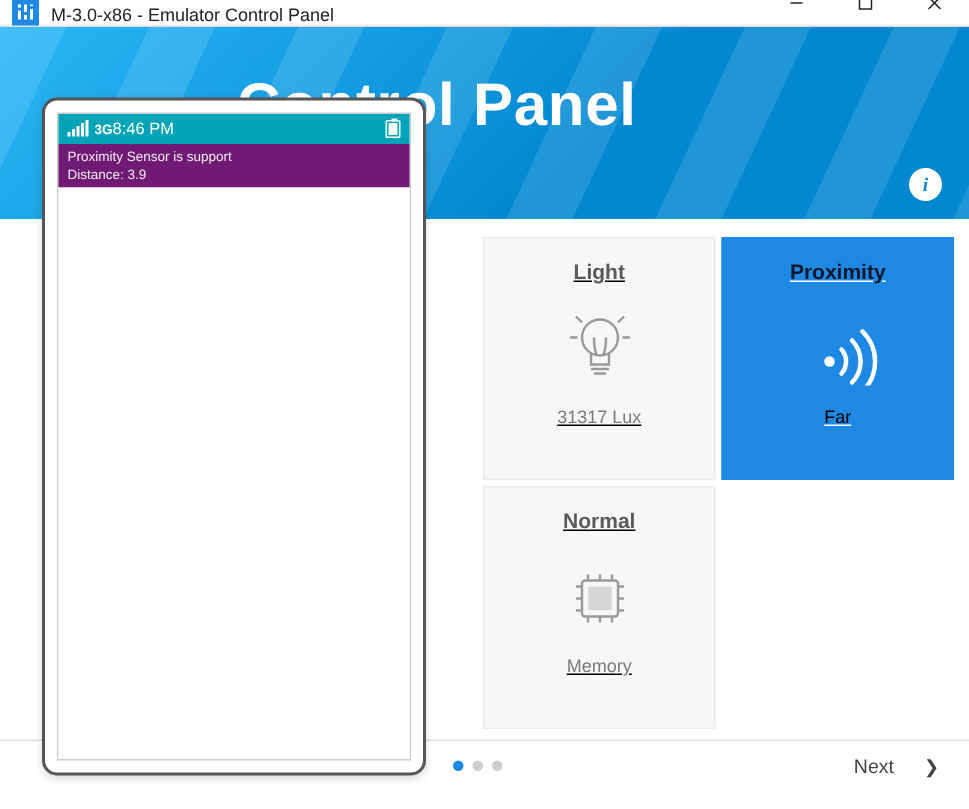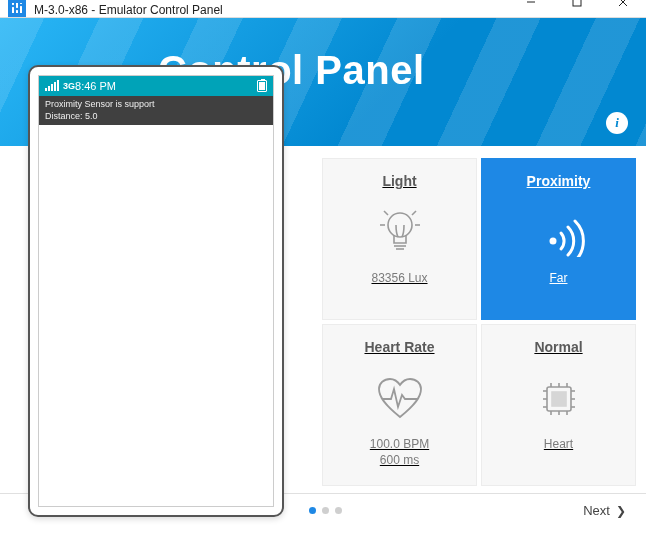--- a/index.html
+++ b/index.html
@@ -15,48 +15,48 @@
 .hero::before { content: ""; position: absolute; inset: 0; background: repeating-linear-gradient(115deg, rgba(255,255,255,0.12) 0 40px, rgba(255,255,255,0) 40px 90px); }
 .hero-title { position: absolute; left: 158px; top: 30px; font-size: 40px; font-weight: 700; color: #fff; letter-spacing: 0.5px; }
 .info-badge { position: absolute; right: 18px; bottom: 12px; width: 22px; height: 22px; border-radius: 50%; background: #fff; color: #0288d1; display: flex; align-items: center; justify-content: center; font-weight: 700; font-size: 13px; cursor: pointer; font-family: Georgia, serif; font-style: italic; }
 
 .content { position: relative; height: 347px; }
 
 .sensor-grid { position: absolute; right: 10px; top: 12px; width: 314px; height: 328px; display: grid; grid-template-columns: 1fr 1fr; grid-template-rows: 1fr 1fr; gap: 4px; }
 .card { background: #f7f7f7; border: 1px solid #ececec; display: flex; flex-direction: column; align-items: center; justify-content: flex-start; padding: 10px 4px 8px; cursor: pointer; text-decoration: underline; }
 .card.active { background: #1e88e5; color: #fff; border-color: #1e88e5; }
 .card-title { font-size: 14px; font-weight: 700; color: #5a5a5a; margin-top: 4px; }
-.card.active .card-title { color: #ffffff; }
+.card.active .card-title { color: #0f172a; }
 .card-icon { width: 60px; height: 60px; margin: 14px 0 8px; display: flex; align-items: center; justify-content: center; }
 .card-values { display: flex; flex-direction: column; align-items: center; gap: 2px; }
 .card-value { font-size: 12px; color: #7a7a7a; }
-.card.active .card-value { color: #ffffff; }
+.card.active .card-value { color: #000000; }
 
 
 .device { position: absolute; left: 28px; top: -112px; width: 256px; height: 452px; background: #fff; border: 2px solid #555; border-radius: 10px; padding: 8px; z-index: 5; box-shadow: 0 2px 6px rgba(0,0,0,0.15); margin-top: 31px; }
 .screen { width: 100%; height: 100%; background: #fff; border: 1px solid #ccc; display: flex; flex-direction: column; }
 .statusbar { height: 20px; background: #00a3b8; display: flex; align-items: center; padding: 0 6px; color: #fff; font-size: 10px; }
 .sb-left { display: flex; align-items: center; gap: 4px; }
 .sb-time { flex: 1; text-align: left; font-size: 11px; }
 .sb-right { display: flex; align-items: center; }
 .signalbars { display: flex; align-items: flex-end; gap: 1px; height: 10px; }
 .signalbars span { width: 2px; background: #fff; }
 .signalbars span:nth-child(1){height:3px} .signalbars span:nth-child(2){height:5px} .signalbars span:nth-child(3){height:7px} .signalbars span:nth-child(4){height:9px} .signalbars span:nth-child(5){height:11px}
 .battery { width: 10px; height: 12px; border: 1px solid #fff; border-radius: 1px; position: relative; }
 .battery::before { content:""; position:absolute; top:-2px; left:3px; width:4px; height:2px; background:#fff; }
 .battery::after { content:""; position:absolute; inset:1px; background:#fff; }
-.screen-body { background: #404040; flex: 0 0 auto; padding: 2px 6px 3px; }
+.screen-body { background: #701a75; flex: 0 0 auto; padding: 2px 6px 3px; }
 .screen-line { font-size: 9px; color: #eee; line-height: 12px; }
 .screen-rest { flex: 1; background: #fff; }
 
 .footer { height: 34px; border-top: 1px solid #e0e0e0; display: flex; align-items: center; padding: 0 14px; }
 .dots { flex: 1; display: flex; justify-content: center; gap: 6px; }
 .dot { width: 7px; height: 7px; border-radius: 50%; background: #cfcfcf; }
 .dot.active { background: #1e88e5; }
-.next-btn { display: flex; align-items: center; gap: 6px; font-size: 13px; color: #444; cursor: pointer; padding: 4px 6px; }
+.next-btn { display: flex; align-items: center; gap: 20px; font-size: 13px; color: #444; cursor: pointer; padding: 4px 6px; }
 .chev { font-size: 12px; }
 
 svg { display: block; }
 </style>
 </head>
 <body>
 
 <div class="titlebar">
   <div class="titlebar-icon">
     <svg width="12" height="12" viewBox="0 0 12 12">
@@ -109,21 +109,21 @@
             </div>
           <span style="font-size:9px;font-weight:700">3G</span>
         </div>
         <div class="sb-time">8:46 PM</div>
         <div class="sb-right">
           <div class="battery"></div>
         </div>
       </div>
       <div class="screen-body">
         <div class="screen-line">Proximity Sensor is support</div>
-        <div class="screen-line">Distance: 5.0</div>
+        <div class="screen-line">Distance: 3.9</div>
       </div>
       <div class="screen-rest"></div>
     </div>
   </div>
 
   <div class="sensor-grid">
 
     <div class="card">
       <div class="card-title">Light</div>
       <div class="card-icon">
@@ -133,52 +133,39 @@
           <line x1="16" y1="39" x2="28" y2="39"></line>
           <line x1="18" y1="42" x2="26" y2="42"></line>
           <path d="M18 18 Q18 26 20 30 M26 18 Q26 26 24 30"></path>
           <line x1="6" y1="4" x2="10" y2="8"></line>
           <line x1="38" y1="4" x2="34" y2="8"></line>
           <line x1="2" y1="18" x2="7" y2="18"></line>
           <line x1="42" y1="18" x2="37" y2="18"></line>
         </svg>
       </div>
       <div class="card-values">
-        <div class="card-value">83356 Lux</div>
+        <div class="card-value">31317 Lux</div>
       </div>
     </div>
 
     <div class="card active">
       <div class="card-title">Proximity</div>
       <div class="card-icon">
         <svg width="56" height="48" viewBox="0 0 56 48" fill="none" stroke="#fff" stroke-width="3" stroke-linecap="round">
           <circle cx="22" cy="32" r="3.5" fill="#fff" stroke="none"></circle>
           <path d="M30 24 A12 12 0 0 1 30 40"></path>
           <path d="M37 18 A20 20 0 0 1 37 46"></path>
           <path d="M44 12 A28 28 0 0 1 44 52"></path>
         </svg>
       </div>
       <div class="card-values">
         <div class="card-value">Far</div>
       </div>
     </div>
 
-    <div class="card">
-      <div class="card-title">Heart Rate</div>
-      <div class="card-icon">
-        <svg width="50" height="44" viewBox="0 0 50 44" fill="none" stroke="#9a9a9a" stroke-width="1.8">
-          <path d="M25 40 C10 28 4 20 4 12 C4 6 9 2 15 2 C20 2 23 5 25 8 C27 5 30 2 35 2 C41 2 46 6 46 12 C46 20 40 28 25 40 Z"></path>
-          <polyline points="8,22 16,22 19,12 23,30 27,18 30,22 42,22" stroke="#9a9a9a" stroke-width="1.8" fill="none"></polyline>
-        </svg>
-      </div>
-      <div class="card-values">
-        <div class="card-value">100.0 BPM</div>
-        <div class="card-value">600 ms</div>
-      </div>
-    </div>
 
     <div class="card">
       <div class="card-title">Normal</div>
       <div class="card-icon">
         <svg width="48" height="48" viewBox="0 0 48 48" fill="none" stroke="#9a9a9a" stroke-width="1.6">
           <rect x="12" y="12" width="24" height="24" rx="2"></rect>
           <rect x="17" y="17" width="14" height="14" fill="#9a9a9a" opacity="0.35"></rect>
           <line x1="16" y1="8" x2="16" y2="12"></line>
             <line x1="24" y1="8" x2="24" y2="12"></line>
             <line x1="32" y1="8" x2="32" y2="12"></line>
@@ -187,21 +174,21 @@
             <line x1="32" y1="36" x2="32" y2="40"></line>
           <line x1="8" y1="16" x2="12" y2="16"></line>
             <line x1="8" y1="24" x2="12" y2="24"></line>
             <line x1="8" y1="32" x2="12" y2="32"></line>
           <line x1="36" y1="16" x2="40" y2="16"></line>
             <line x1="36" y1="24" x2="40" y2="24"></line>
             <line x1="36" y1="32" x2="40" y2="32"></line>
         </svg>
       </div>
       <div class="card-values">
-        <div class="card-value">Heart</div>
+        <div class="card-value">Memory</div>
       </div>
     </div>
 
   </div>
 </div>
 
 <div class="footer">
   <div style="width:60px"></div>
   <div class="dots">
     <div class="dot active"></div>

